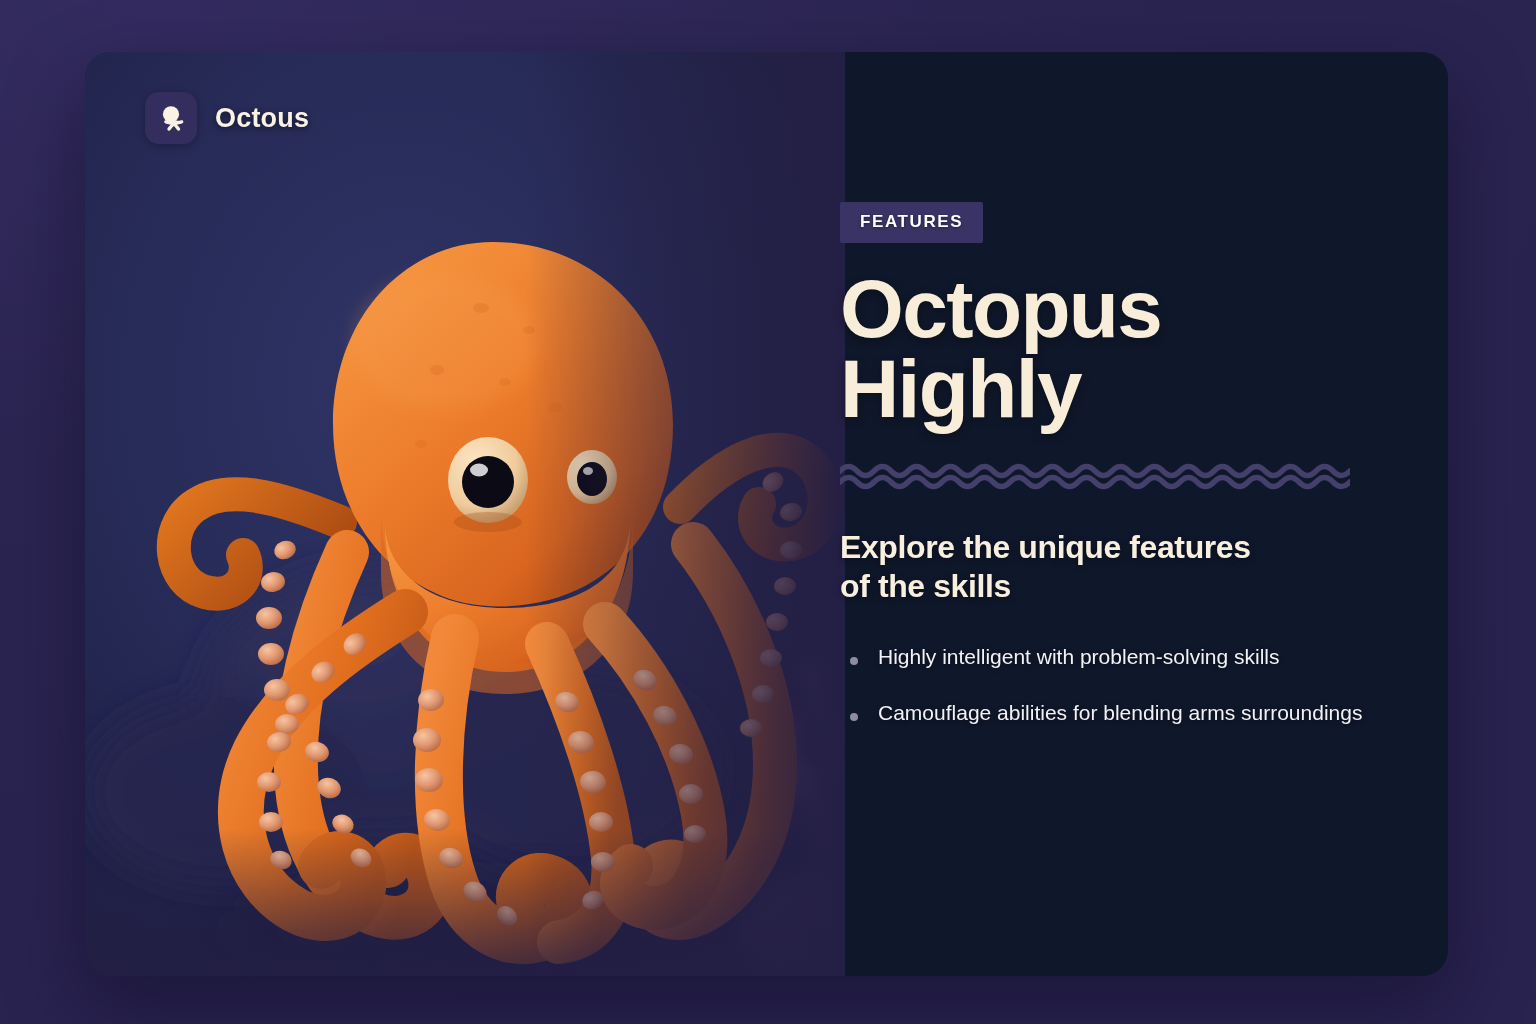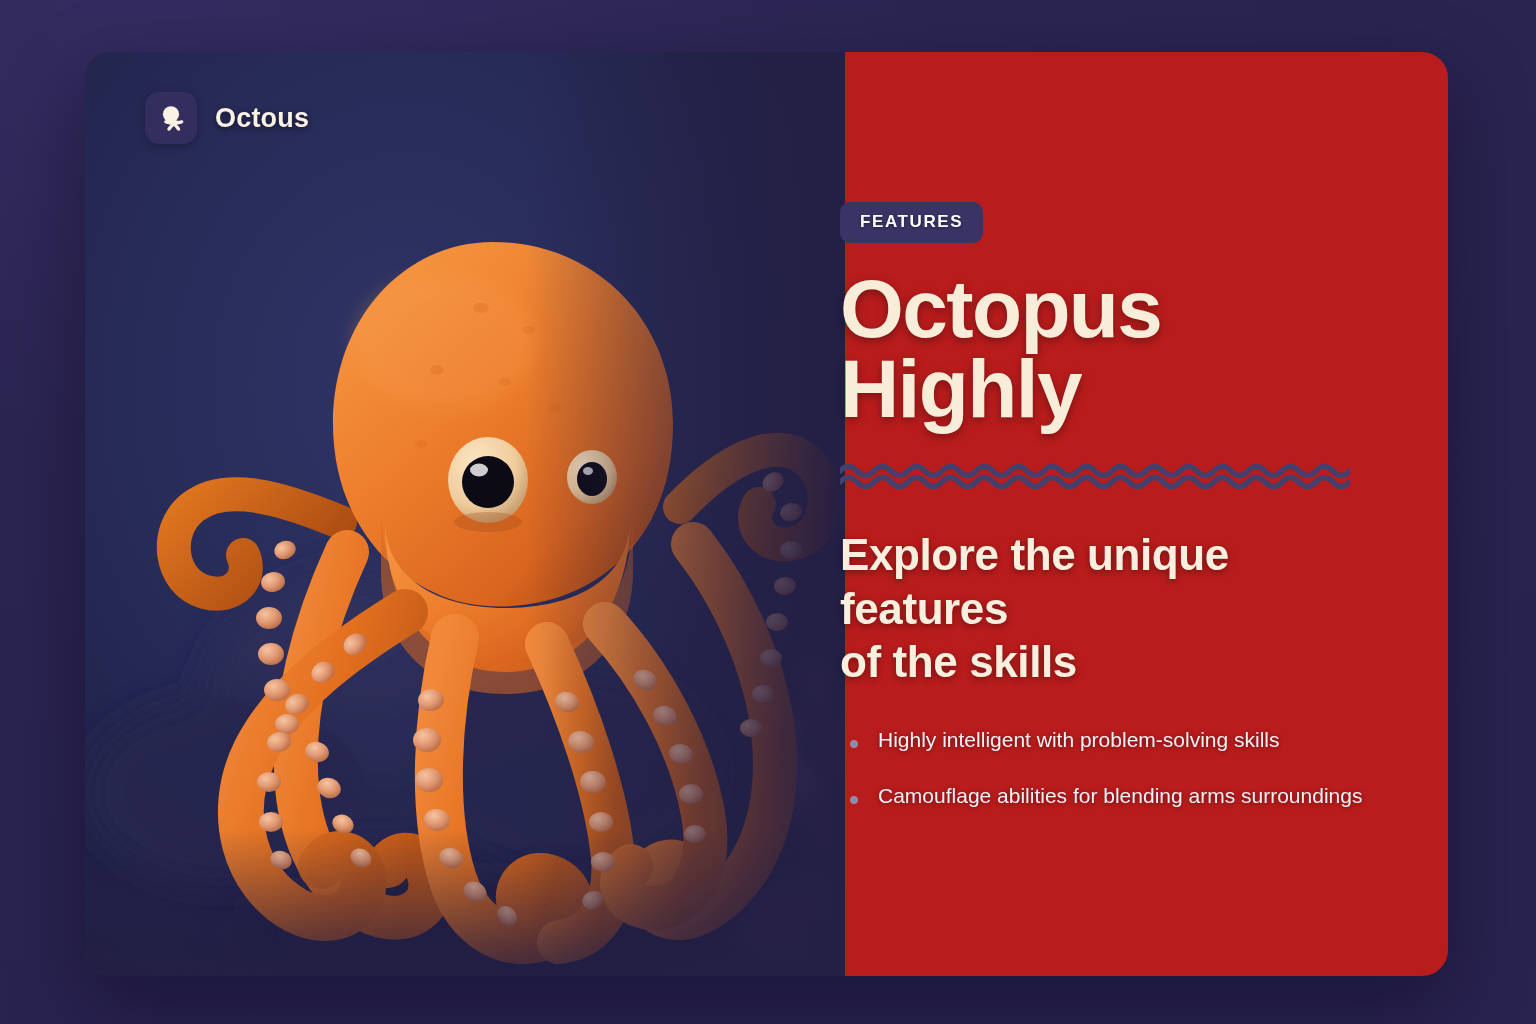--- a/index.html
+++ b/index.html
@@ -14,21 +14,21 @@
     background:
       radial-gradient(120% 100% at 10% 0%, #342c60 0%, #2b2552 45%, #292350 100%);
     position:relative;
   }
 
   
   #card {
     position:absolute;
     left:85px; top:52px;
     width:1363px; height:924px;
-    background:#b91c1c;
+    background:#0f172a;
     border-radius:26px;
     overflow:hidden;
     box-shadow:0 30px 80px rgba(10,6,30,.45);
   }
 
   
   #brand {
     position:absolute;
     left:60px; top:40px;
     display:flex; align-items:center; gap:18px;
@@ -91,40 +91,40 @@
   }
 
   #badge {
     display:inline-block;
     background:#3a3466;
     color:#FFFFFF;
     font-size:17px;
     font-weight:bold;
     letter-spacing:1.6px;
     padding:10px 20px 11px;
-    border-radius:10px;
+    border-radius:2px;
     text-shadow:0 1px 3px rgba(0,0,0,.45);
   }
 
   #headline {
     margin-top:26px;
     color:#F8EDD8;
     font-size:82px;
     line-height:.97;
     font-weight:bold;
     letter-spacing:-1.6px;
     text-shadow:0 3px 10px rgba(0,0,0,.35);
   }
 
   #wave { margin-top:34px; display:block; }
 
   #subhead {
     margin-top:38px;
     color:#F8EFDE;
-    font-size:44px;
+    font-size:32px;
     line-height:1.22;
     font-weight:bold;
     letter-spacing:-.4px;
     text-shadow:0 2px 7px rgba(0,0,0,.4);
     max-width:510px;
   }
 
   #bullets {
     margin-top:36px;
     list-style:none;

